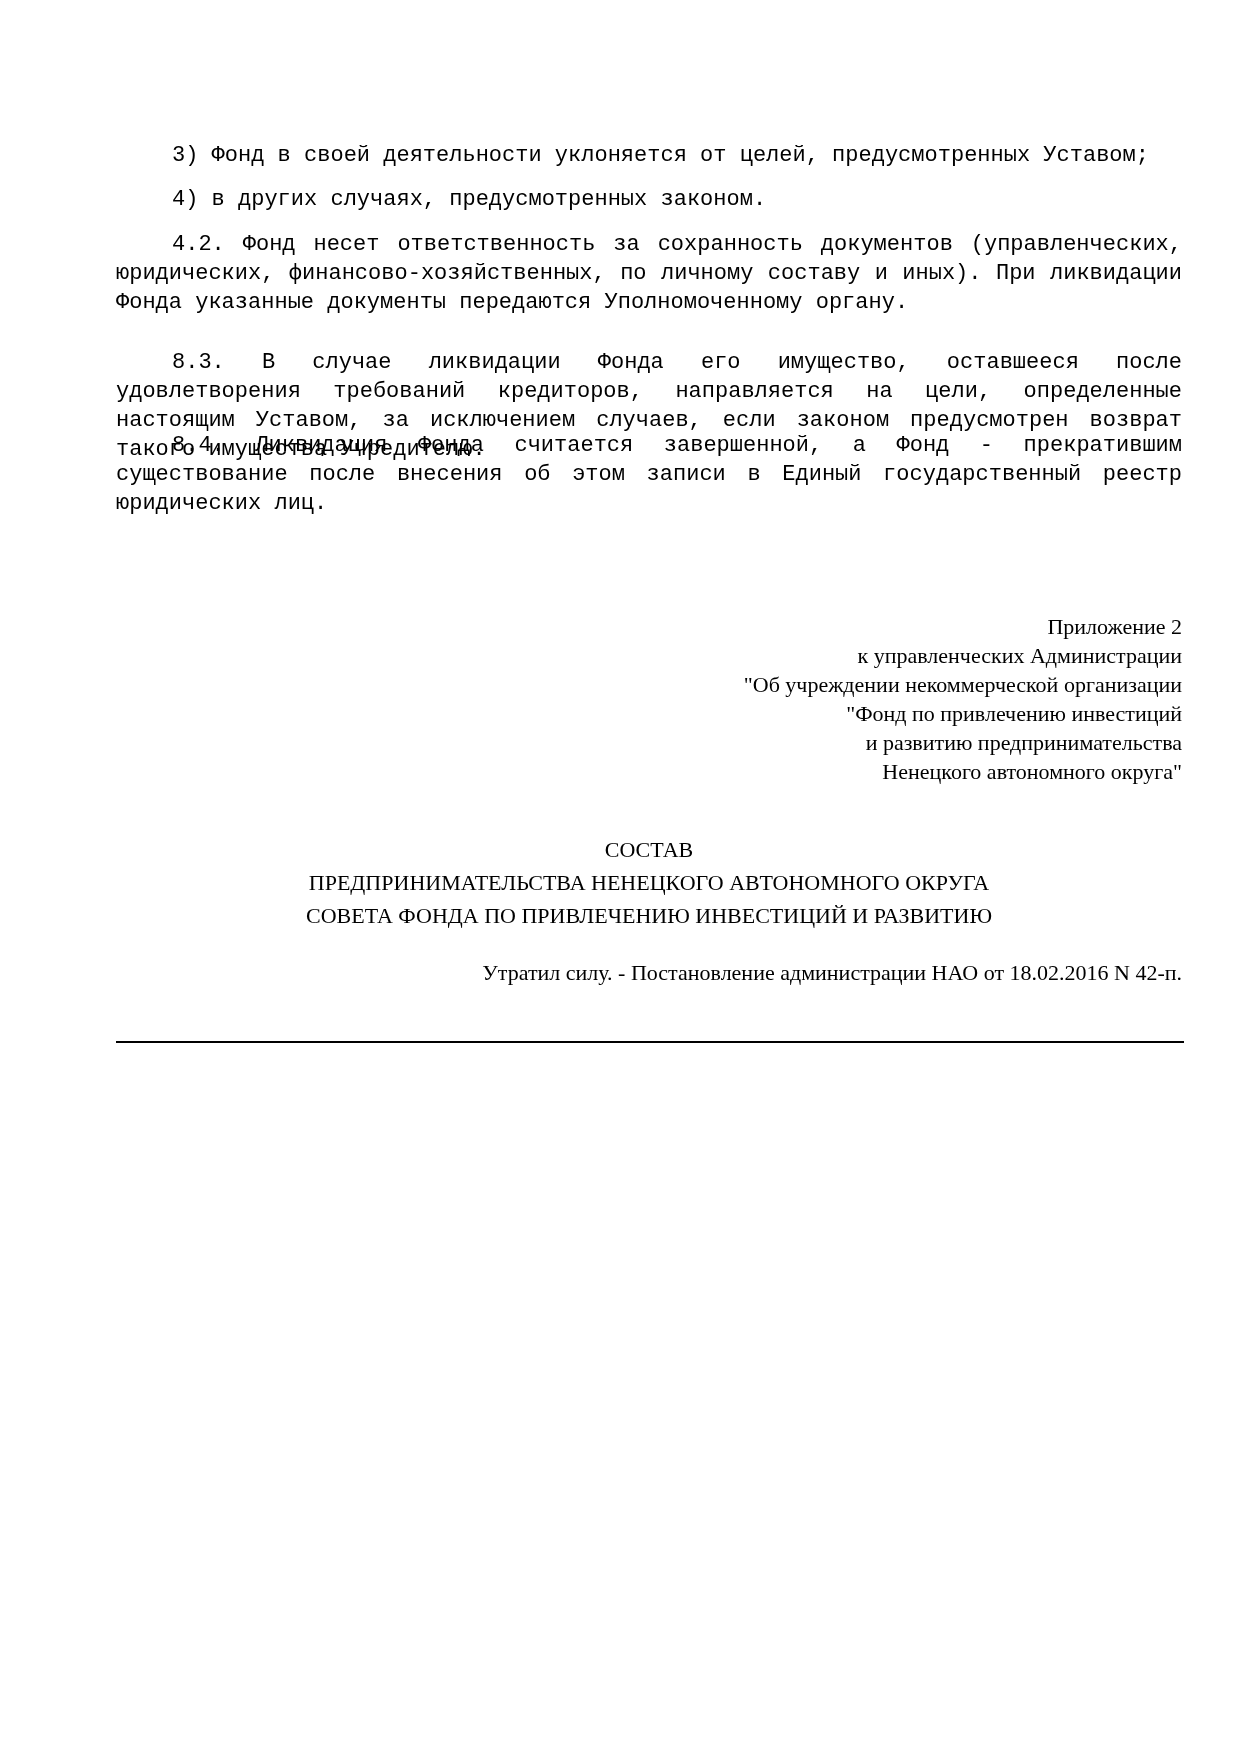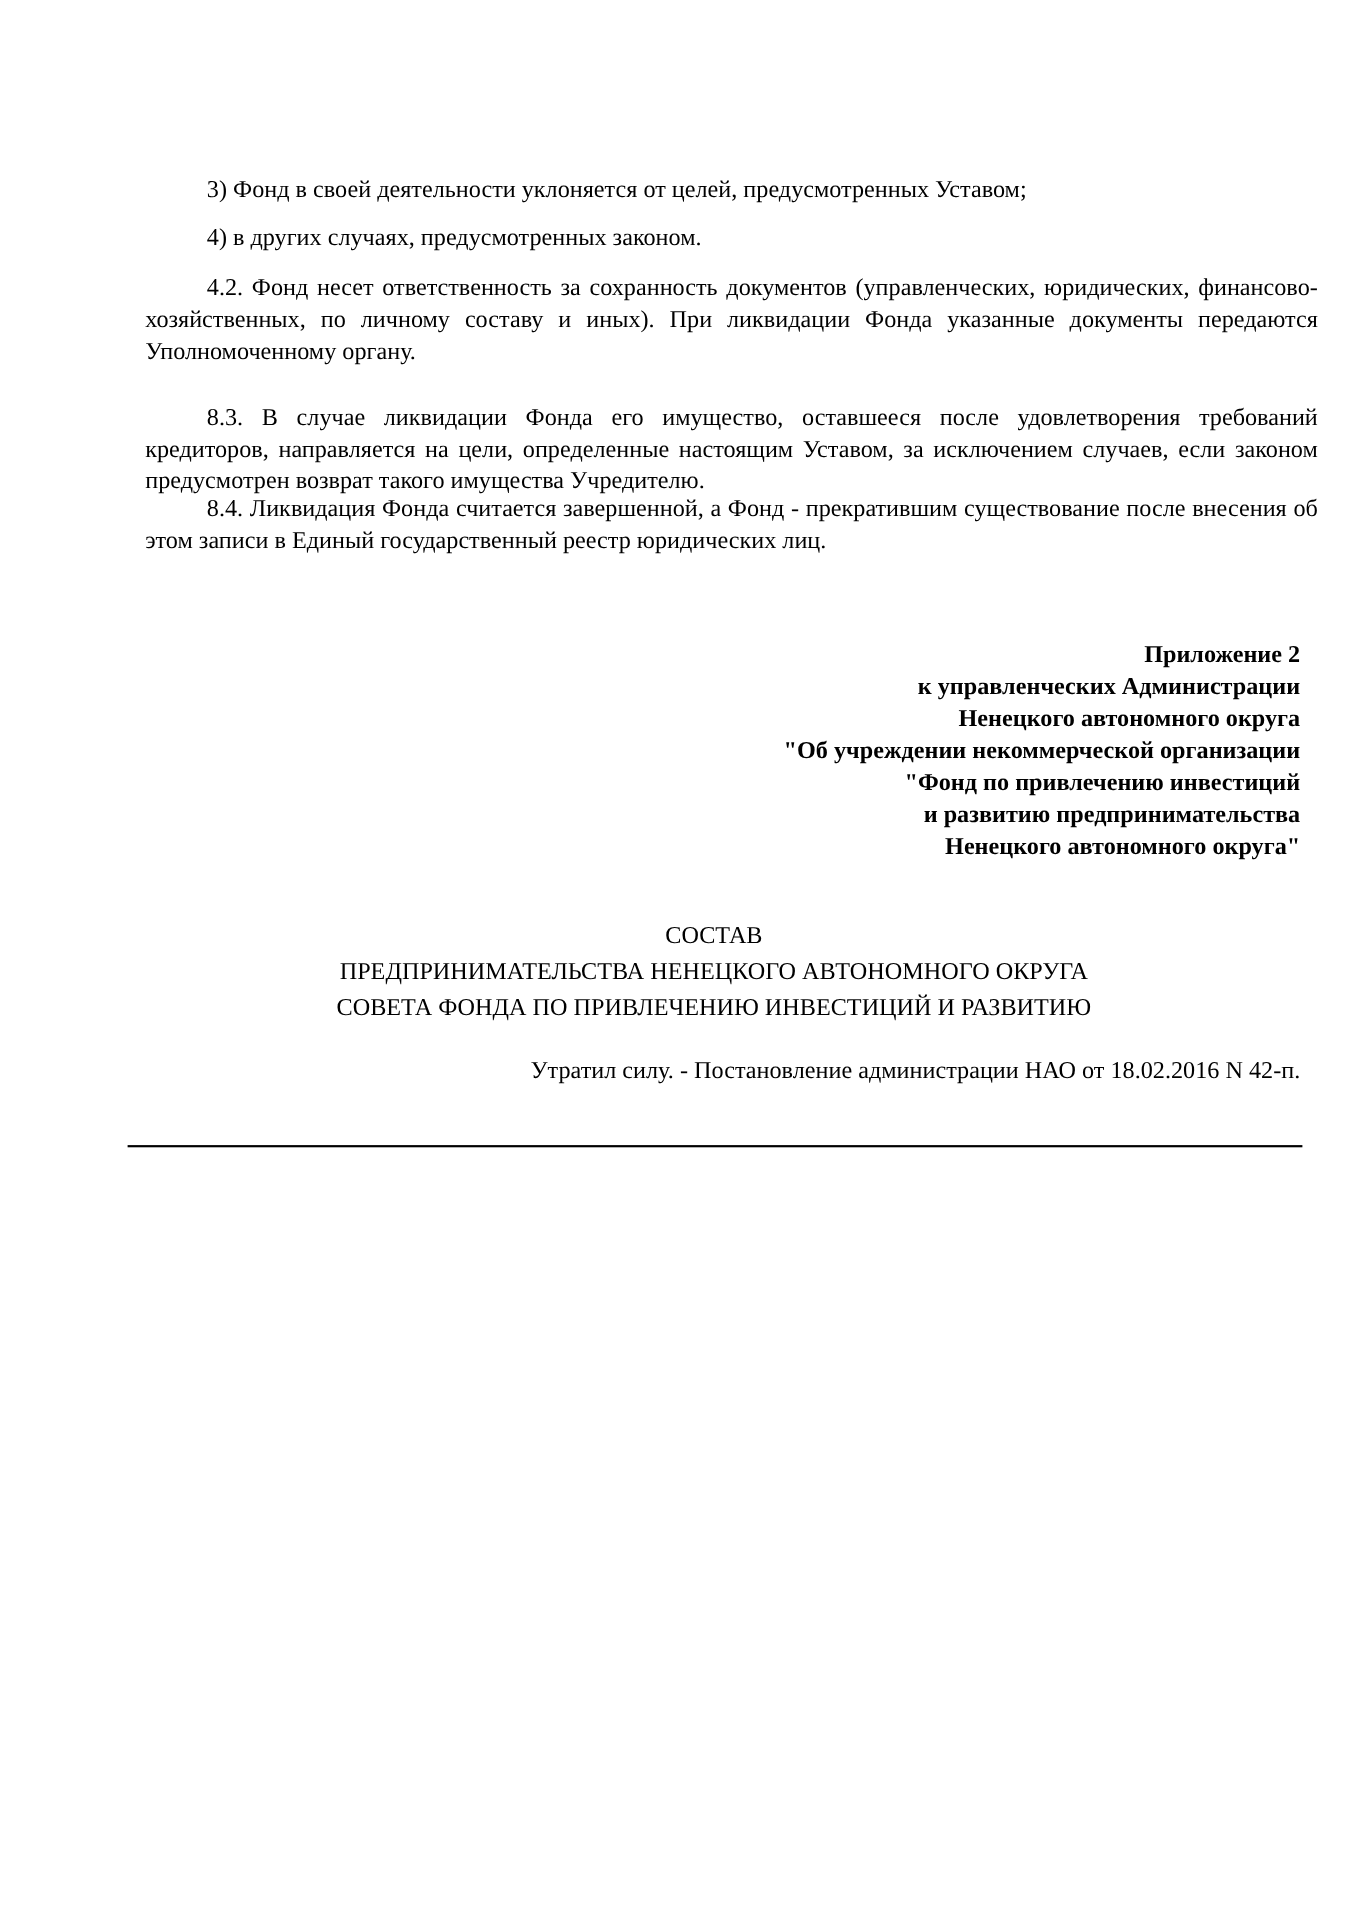--- a/index.html
+++ b/index.html
@@ -22,21 +22,22 @@
       width: 1066px;
     }
     .p {
       position: absolute;
       left: 0;
       width: 1066px;
       font-size: 22px;
       line-height: 29px;
       text-align: justify;
       text-align-last: left;
-      margin: 16px;
+      margin: 0;
+      font-family: Liberation Mono, monospace;
     }
     .p .indent {
       display: inline-block;
       width: 56px;
     }
     .appendix {
       position: absolute;
       right: 0;
       top: 680px;
       width: 700px;
@@ -89,24 +90,23 @@
   <p class="p" style="top:141px;"><span class="indent"></span><span>3) Фонд в своей деятельности уклоняется от целей, предусмотренных Уставом;</span></p>
 
   <p class="p" style="top:185px;"><span class="indent"></span><span>4) в других случаях, предусмотренных законом.</span></p>
 
   <p class="p" style="top:230px;"><span class="indent"></span><span>4.2. Фонд несет ответственность за сохранность документов (управленческих, юридических, финансово-хозяйственных, по личному составу и иных). При ликвидации Фонда указанные документы передаются Уполномоченному органу.</span></p>
 
   <p class="p" style="top:348px;"><span class="indent"></span><span>8.3. В случае ликвидации Фонда его имущество, оставшееся после удовлетворения требований кредиторов, направляется на цели, определенные настоящим Уставом, за исключением случаев, если законом предусмотрен возврат такого имущества Учредителю.</span></p>
 
   <p class="p" style="top:431px;"><span class="indent"></span><span>8.4. Ликвидация Фонда считается завершенной, а Фонд - прекратившим существование после внесения об этом записи в Единый государственный реестр юридических лиц.</span></p>
 
-  <div class="appendix" style="top:580px;font-weight:bold;">
+  <div class="appendix" style="top:612px;">
     <div>Приложение 2</div>
     <div>к управленческих Администрации</div>
-    <div>Ненецкого автономного округа</div>
     <div>"Об учреждении некоммерческой организации</div>
     <div>"Фонд по привлечению инвестиций</div>
     <div>и развитию предпринимательства</div>
     <div>Ненецкого автономного округа"</div>
   </div>
 
   <div class="heading" style="top:833px;">
     <div>СОСТАВ</div>
     <div>ПРЕДПРИНИМАТЕЛЬСТВА НЕНЕЦКОГО АВТОНОМНОГО ОКРУГА</div>
     <div>СОВЕТА ФОНДА ПО ПРИВЛЕЧЕНИЮ ИНВЕСТИЦИЙ И РАЗВИТИЮ</div>

